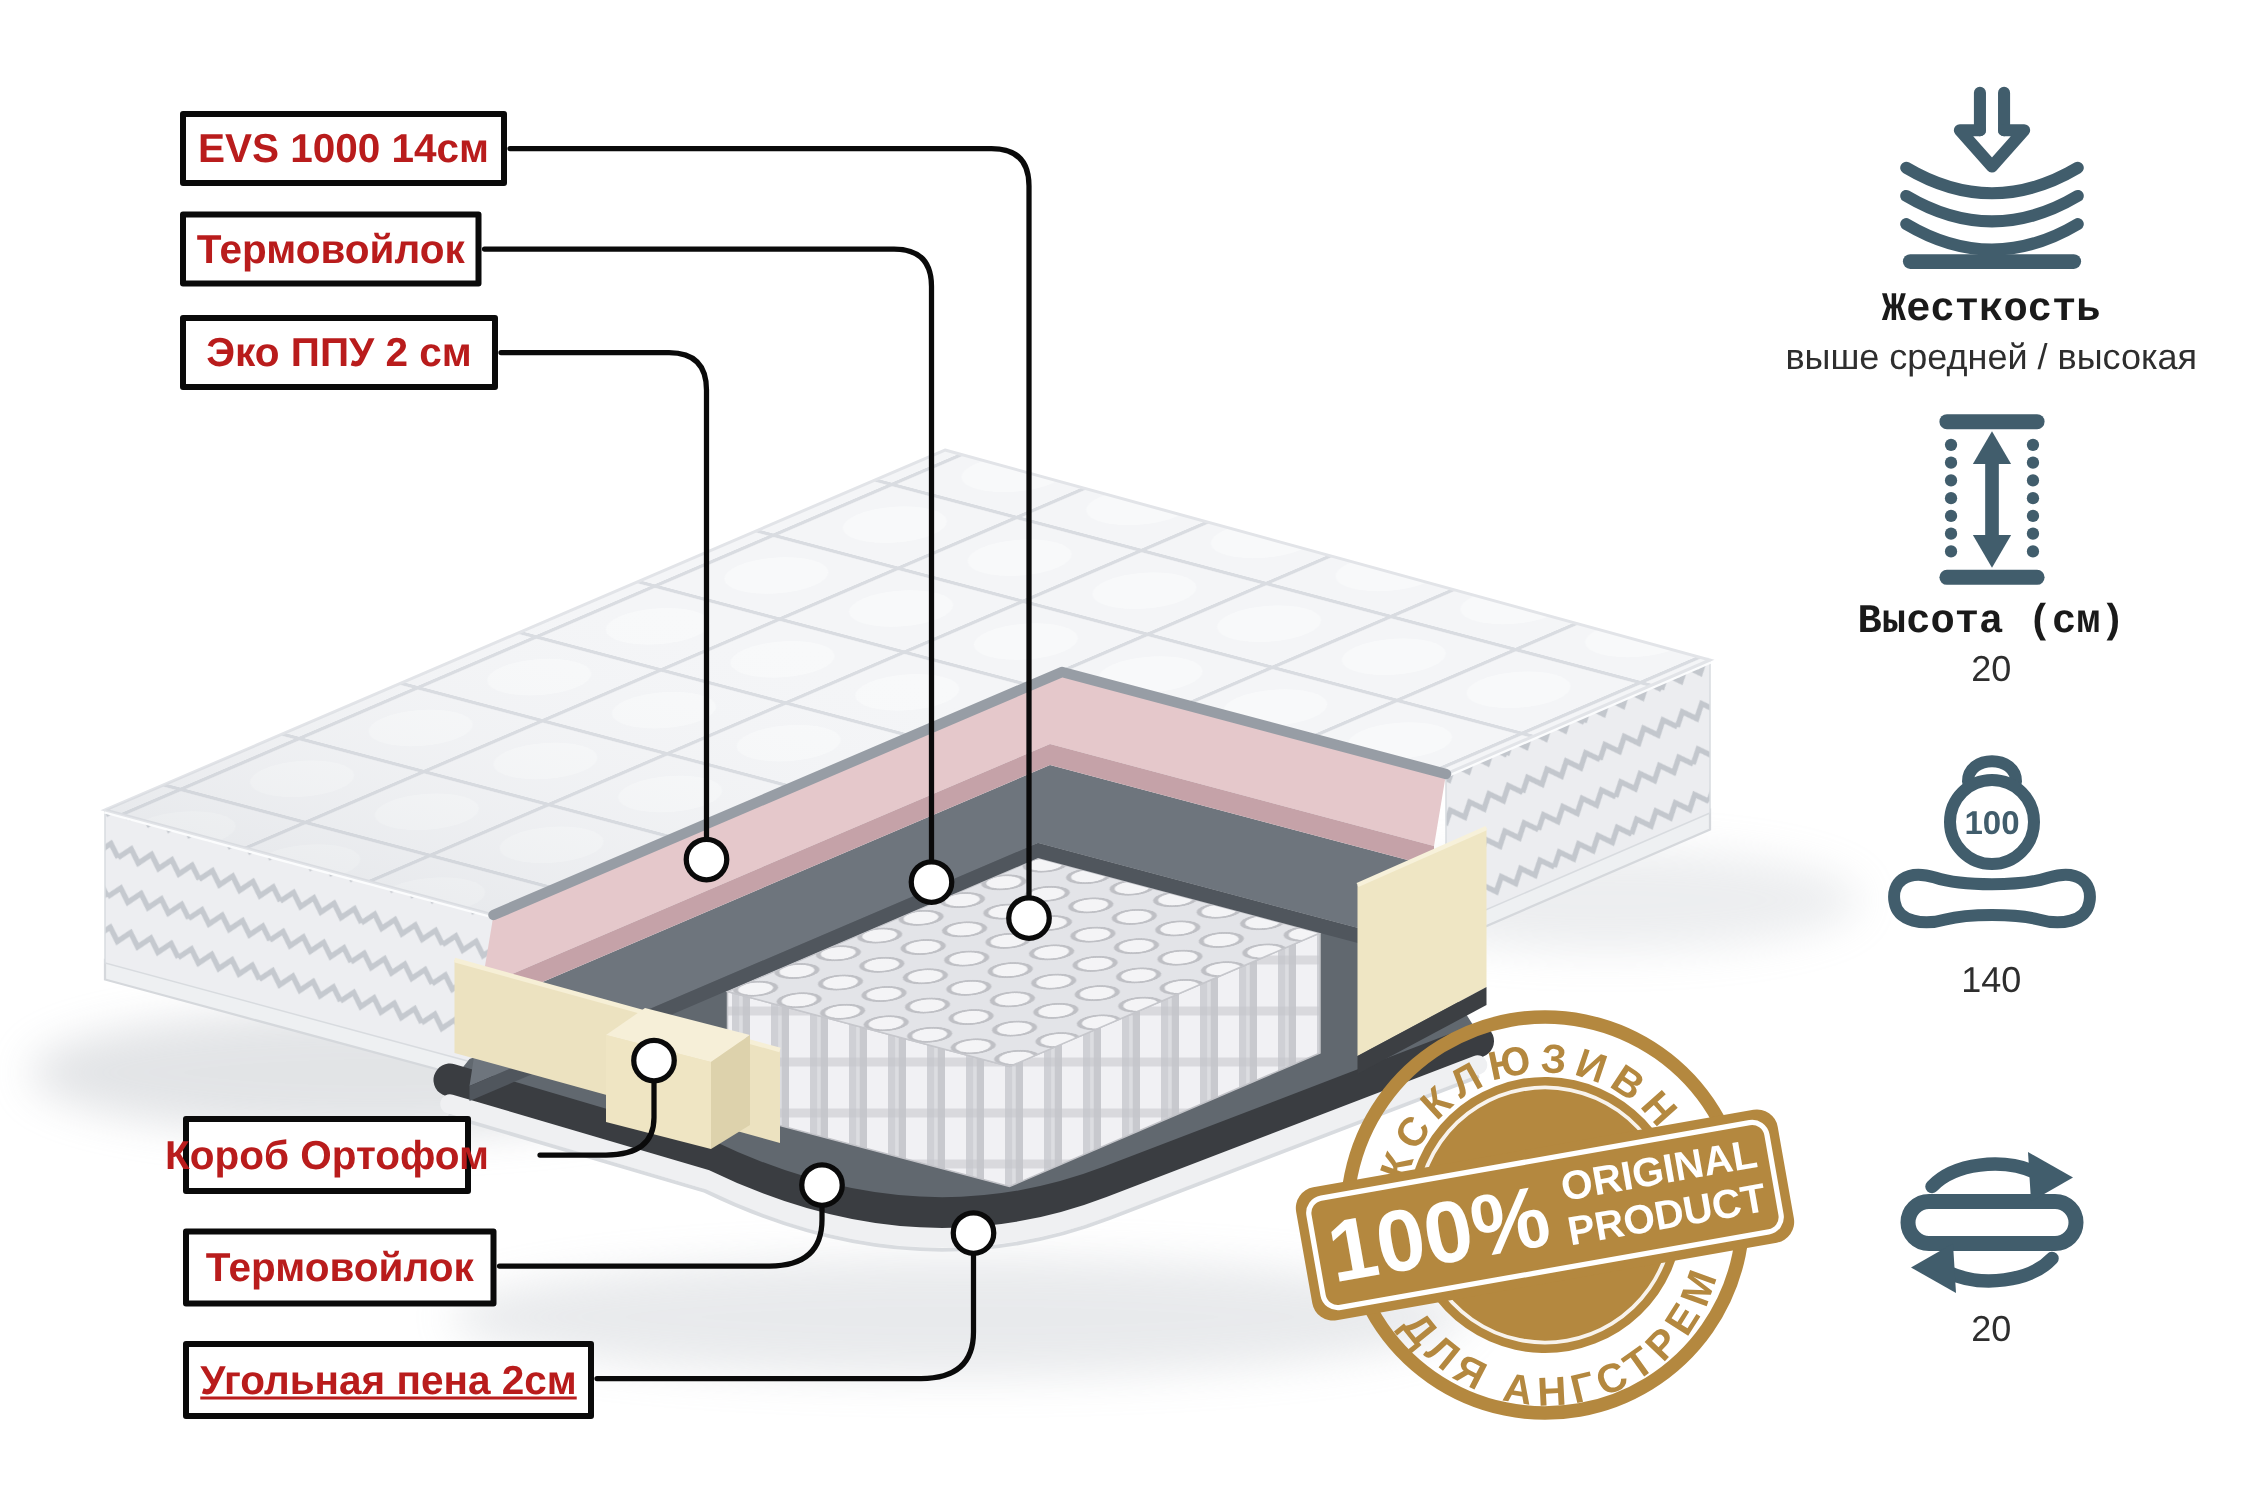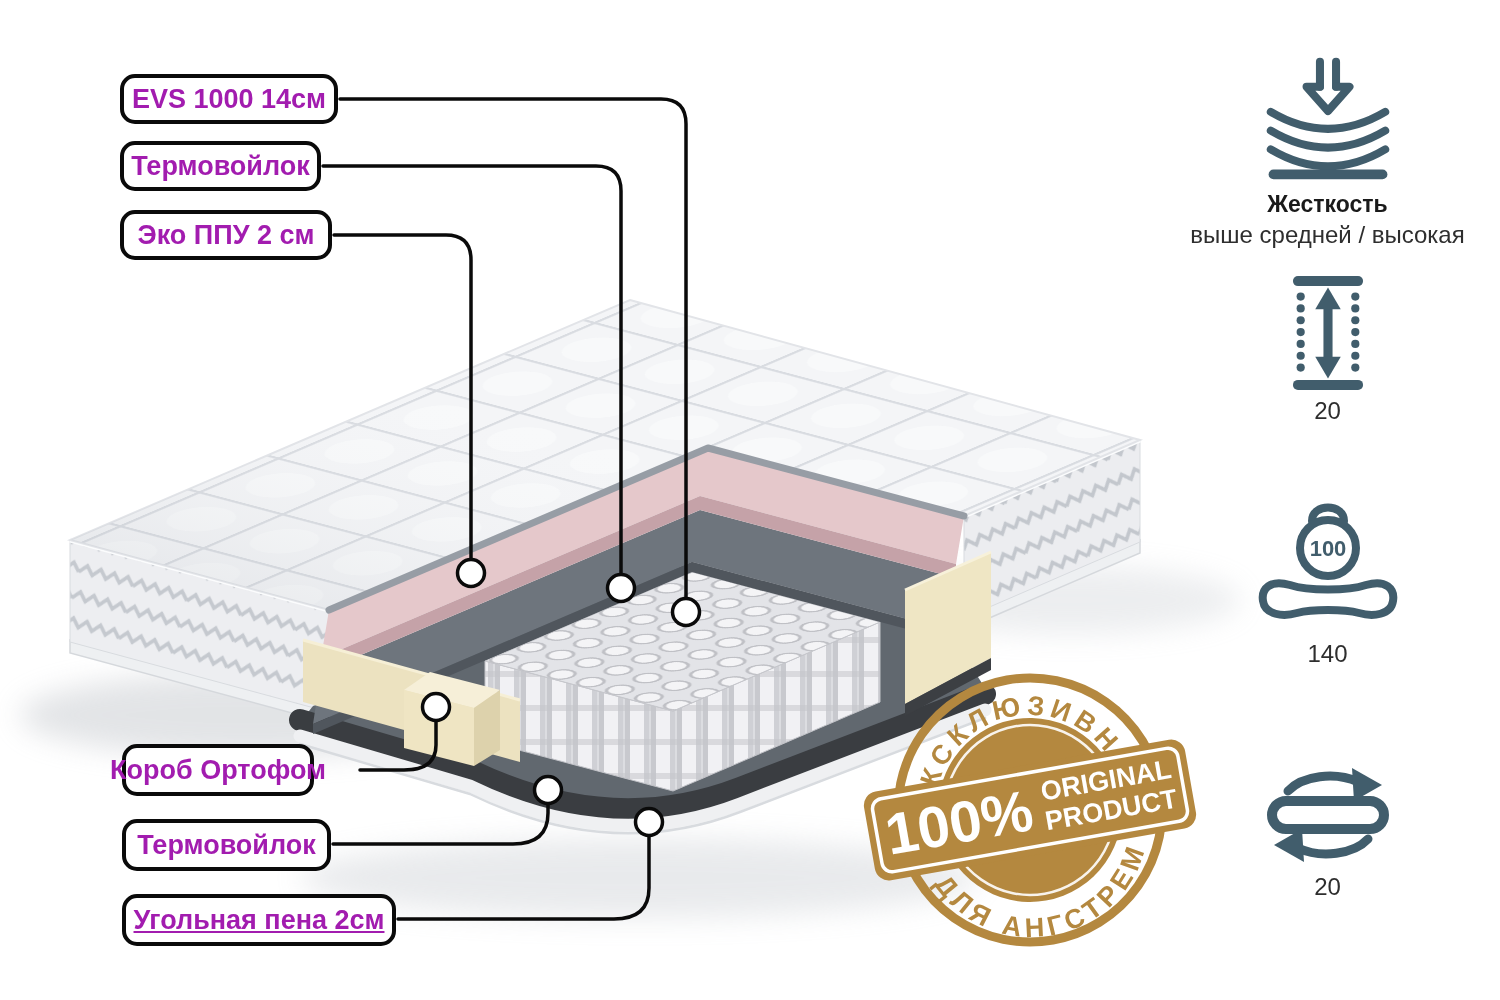--- a/index.html
+++ b/index.html
@@ -3,27 +3,27 @@
 <meta charset="utf-8">
 <style>
   html,body{margin:0;padding:0;}
   body{
     width:1500px;height:1000px;position:relative;overflow:hidden;
     background:#ffffff;font-family:"Liberation Sans",sans-serif;
   }
   .scene{position:absolute;left:0;top:0;width:1500px;height:1000px;}
   .callout{
     position:absolute;display:flex;align-items:center;justify-content:center;
-    background:#ffffff;border:4px solid #0a0a0a;border-radius:15px;
-    font-weight:bold;font-size:27px;color:#a21caf;white-space:nowrap;
+    background:#ffffff;border:4px solid #0a0a0a;border-radius:2px;
+    font-weight:bold;font-size:27px;color:#b91c1c;white-space:nowrap;
     box-sizing:border-box;
   }
   .feature{position:absolute;left:1135px;width:385px;text-align:center;color:#1a1a1a;}
   .feature .icon-wrap{display:flex;justify-content:center;}
-  .feature .label{font-weight:bold;font-size:23px;line-height:1.12;max-width:280px;margin:6px auto 0;}
+  .feature .label{font-weight:bold;font-size:27px;line-height:1.12;max-width:280px;margin:6px auto 0;font-family:Liberation Mono, monospace;}
   .feature .value{font-size:24px;line-height:1.15;margin-top:3px;color:#2e2e2e;}
 </style>
 </head>
 <body>
 
 <svg class="scene" viewBox="0 0 1500 1000">
   <defs>
     <filter id="soft" x="-60%" y="-60%" width="220%" height="220%">
         <feGaussianBlur stdDeviation="14"></feGaussianBlur>
       </filter>
@@ -219,20 +219,21 @@
       <circle cx="30" cy="-40" r="4.5"></circle>
           <circle cx="30" cy="-27" r="4.5"></circle>
           <circle cx="30" cy="-14" r="4.5"></circle>
       <circle cx="30" cy="-1" r="4.5"></circle>
           <circle cx="30" cy="12" r="4.5"></circle>
           <circle cx="30" cy="25" r="4.5"></circle>
           <circle cx="30" cy="38" r="4.5"></circle>
     </g>
   </svg>
     </div>
+  <div class="label">Высота (см)</div>
   <div class="value">20</div>
 </div>
 
 <div class="feature" style="top:487px;">
   <div class="icon-wrap">
       <svg width="164" height="150" viewBox="-82 -78 164 150">
     <g stroke="#415d6c" stroke-width="8" fill="none" stroke-linecap="round" stroke-linejoin="round">
       <path d="M-16,-44 C-16,-62 16,-62 16,-44"></path>
       <circle cx="0" cy="-17" r="28"></circle>
       <path d="M-38,20 C-58,14 -67,24 -65,36 C-63,50 -45,52 -31,48 C-16,44 16,44 31,48 C45,52 63,50 65,36 C67,24 58,14 38,20 C20,26 -20,26 -38,20 Z"></path>

